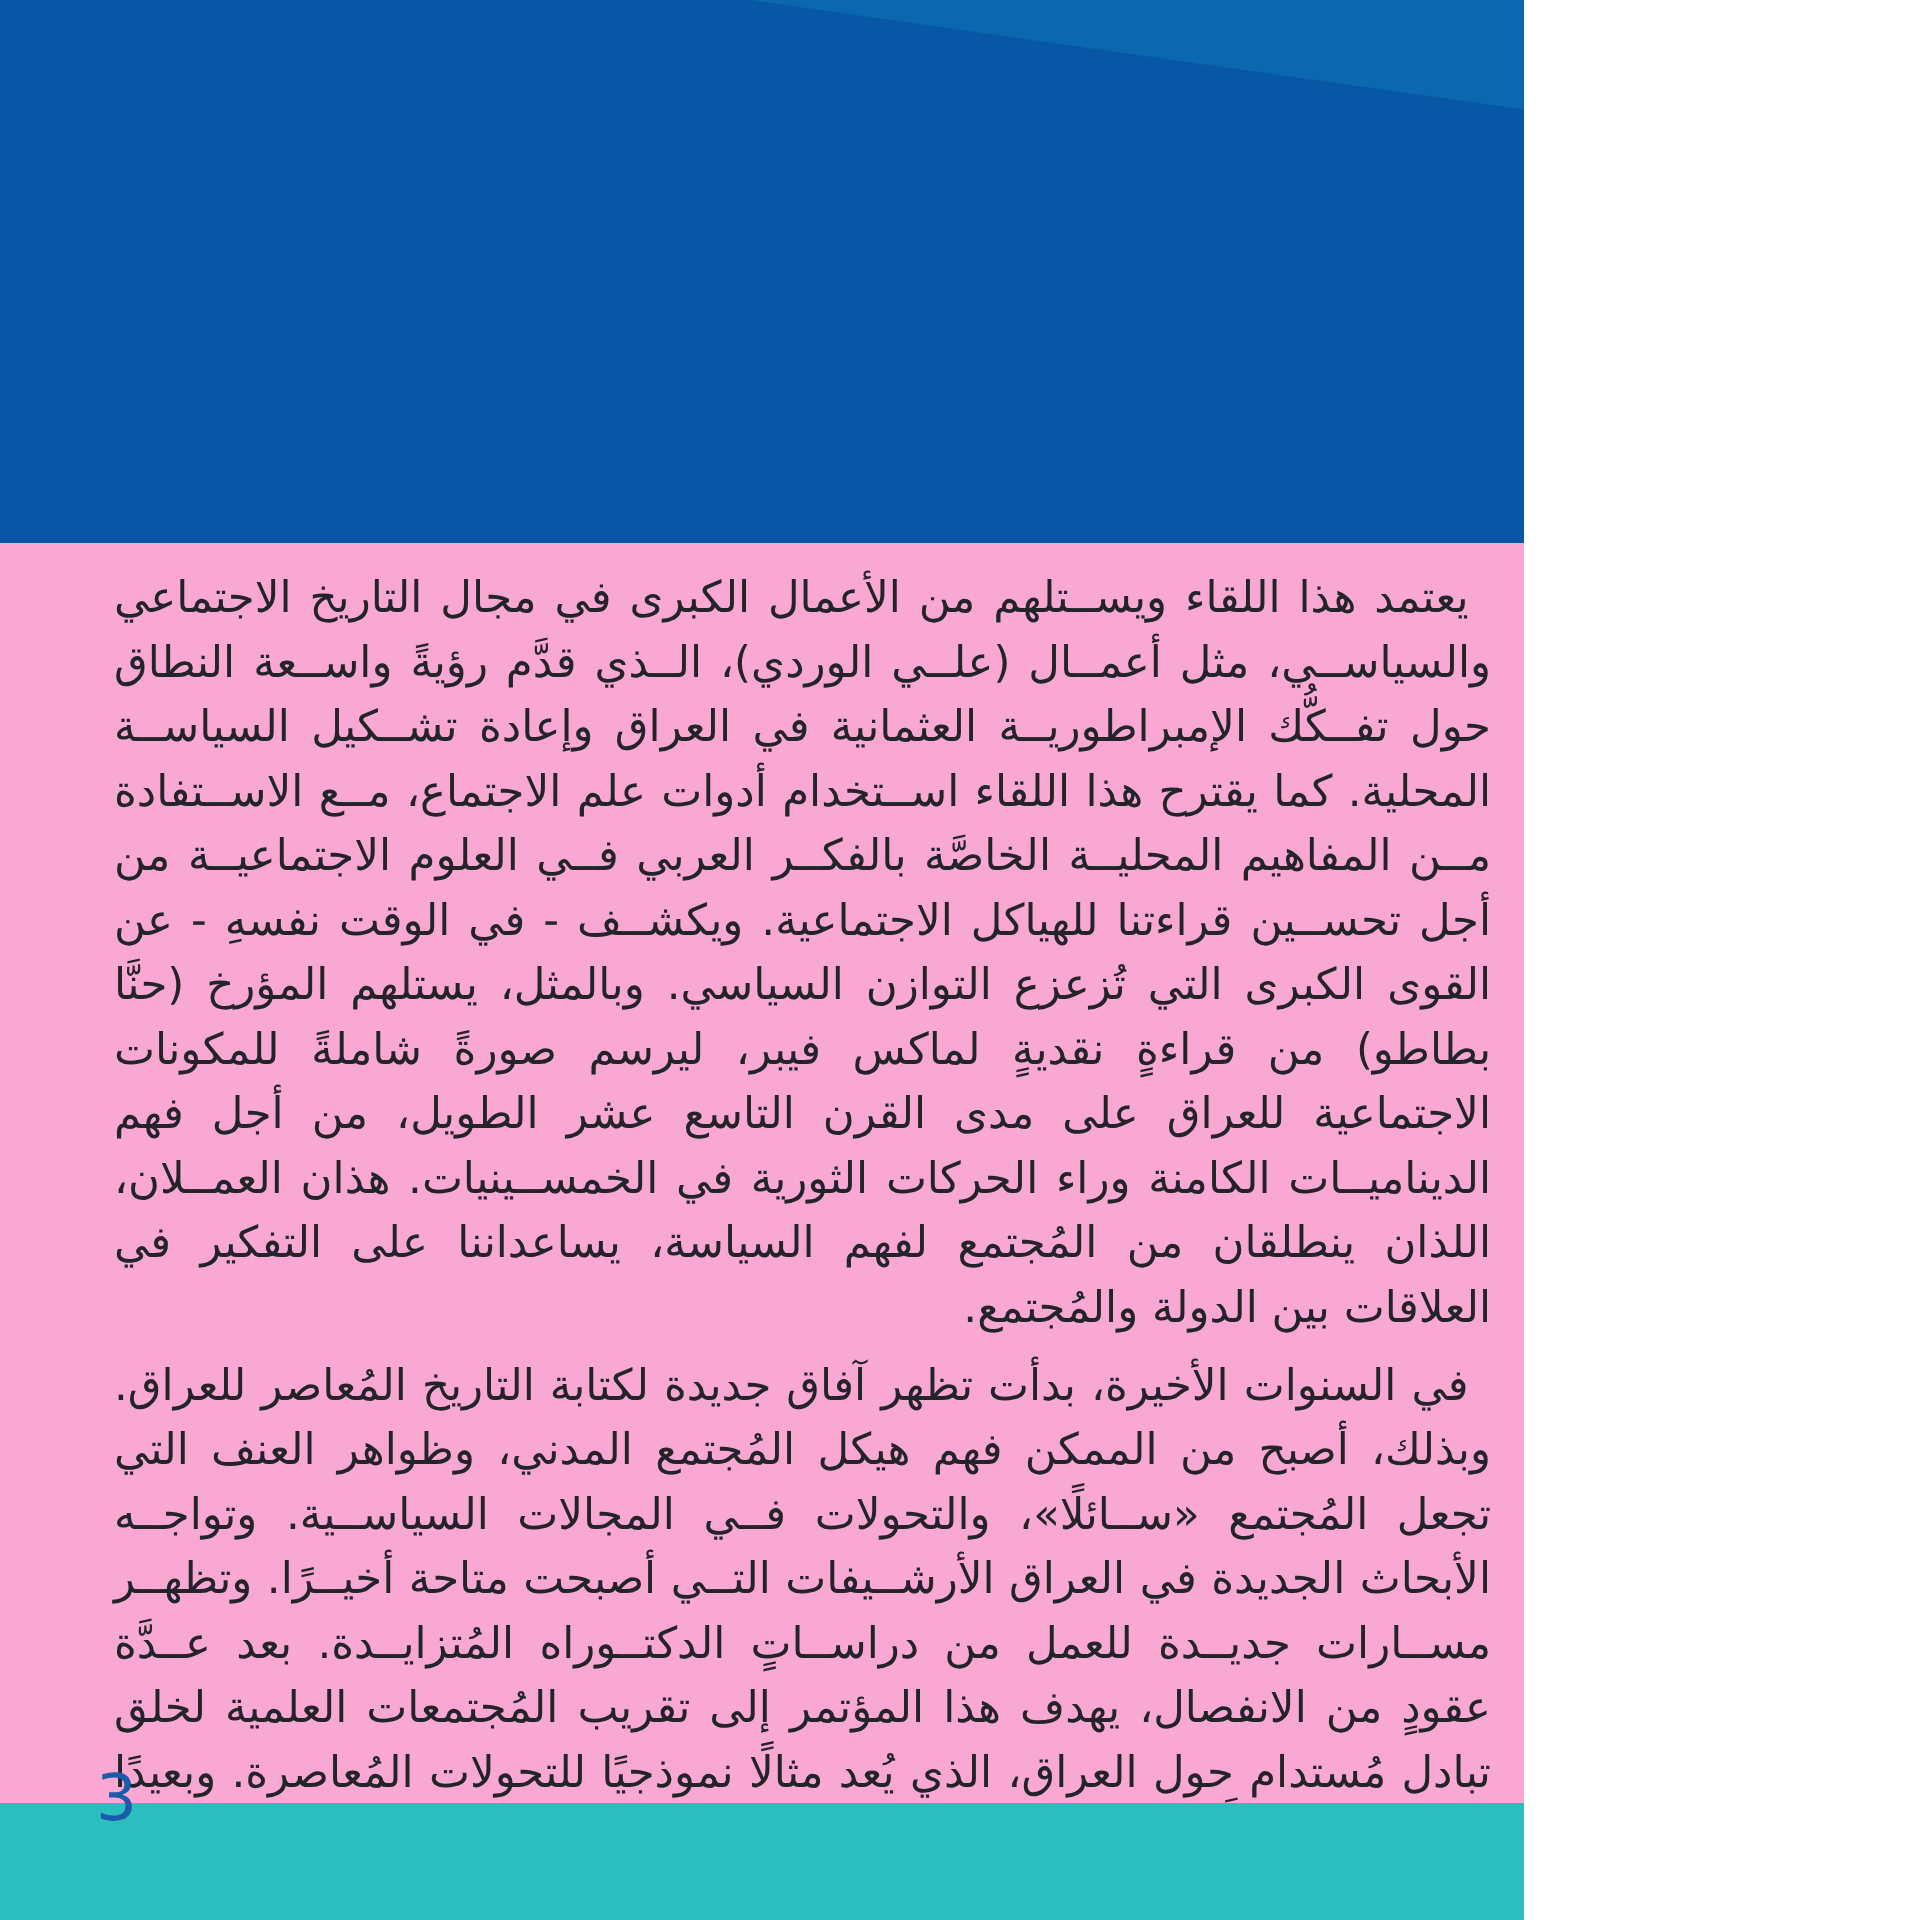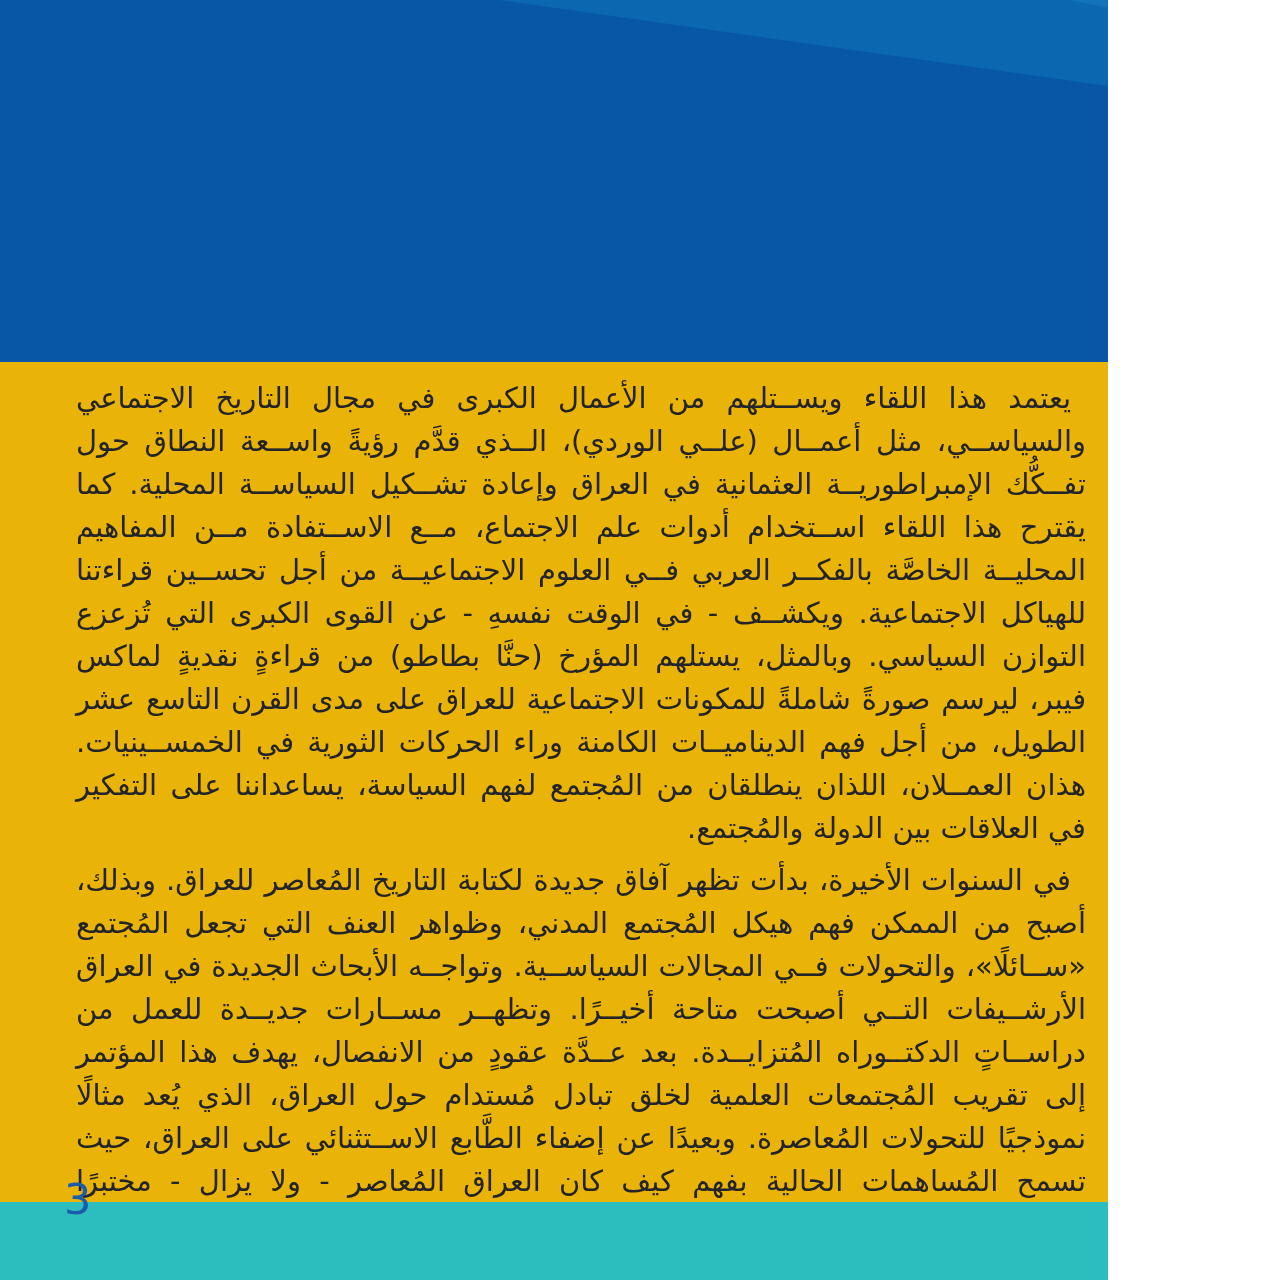--- a/index.html
+++ b/index.html
@@ -3,23 +3,23 @@
 <meta charset="utf-8">
 <style>
   html, body {
     margin: 0;
     padding: 0;
     background: #ffffff;
     font-family: "DejaVu Sans", sans-serif;
   }
   .page {
     position: relative;
-    width: 1108px;
+    width: 1016px;
     height: 1280px;
-    background: #eab308;
+    background: #f9a8d4;
     overflow: hidden;
   }
   
   .banner {
     position: absolute;
     top: 0; left: 0;
     width: 1280px;
     height: 362px;
     background: #0857a7;
     overflow: hidden;

